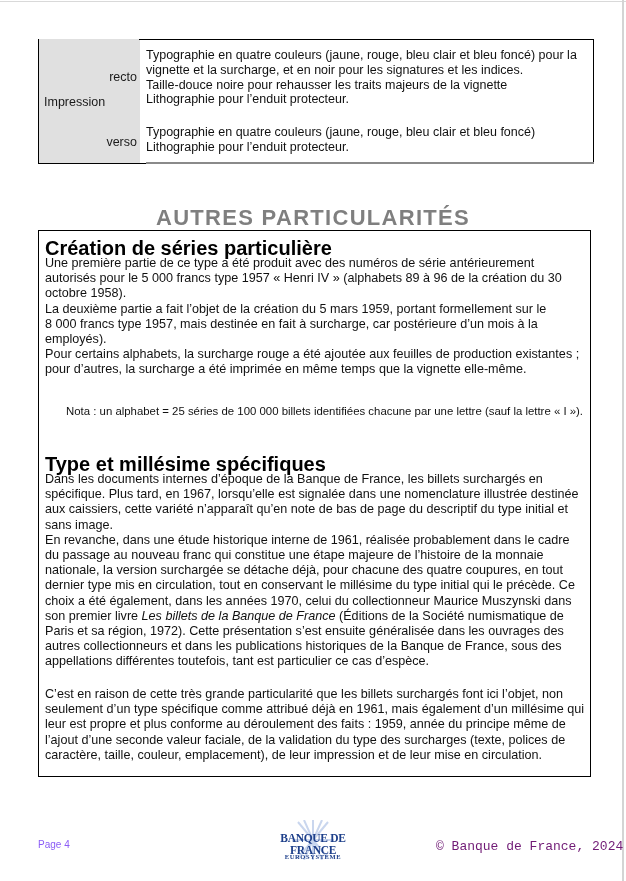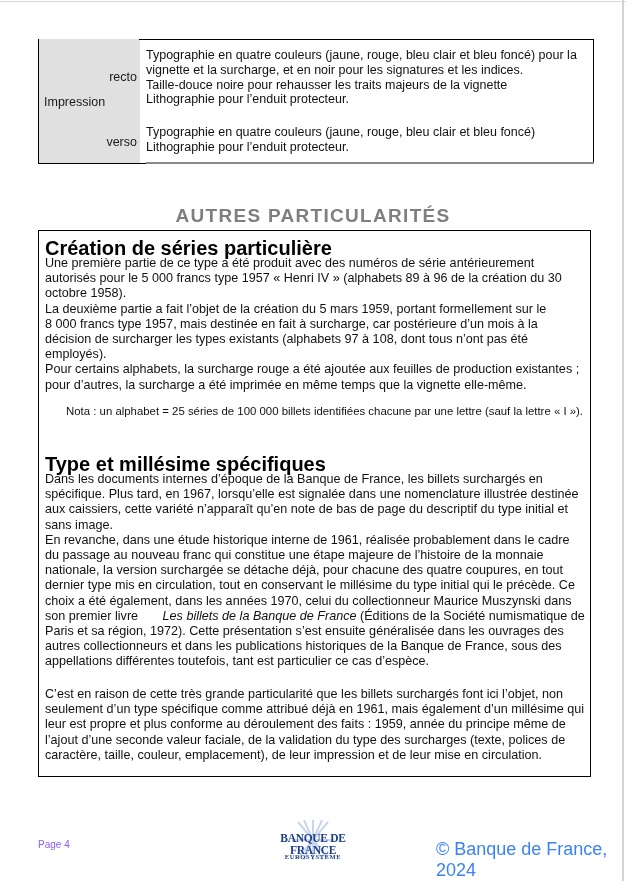--- a/index.html
+++ b/index.html
@@ -17,32 +17,32 @@
     .spec-table .row-label { position: absolute; left: 5px; top: 56px; font-size: 12.5px; color: #1a1a1a; }
     .spec-table .sub-label { position: absolute; right: 456px; font-size: 12.5px; color: #1a1a1a; }
     .spec-table .sub-recto { top: 31px; }
     .spec-table .sub-verso { top: 96px; }
     .spec-table .cell { position: absolute; left: 107px; font-size: 12.5px; line-height: 14.8px; color: #111; }
     .spec-table .cell-recto { top: 9px; }
     .spec-table .cell-verso { top: 86px; }
 
     
     .section-title { position: absolute; left: 0; width: 626px; top: 205px; text-align: center;
-      font-size: 19px; font-weight: bold; letter-spacing: 1.3px; color: #7f7f7f; }
+      font-size: 22px; font-weight: bold; letter-spacing: 1.3px; color: #7f7f7f; }
 
     
     .box { position: absolute; left: 38px; top: 230px; width: 551px; height: 545px; border: 1.5px solid #000; }
     .box h2 { position: absolute; left: 6px; margin: 0; font-size: 20px; font-weight: bold; color: #000; }
     .box .p { position: absolute; left: 6px; width: 545px; font-size: 12.6px; line-height: 15.2px; color: #111; margin: 0; }
     .box .nota { font-size: 11.4px; margin-left: 21px; }
-    .box em { font-style: italic; margin-left: 21px; }
+    .box em { font-style: italic; }
 
     
     .footer-page { position: absolute; left: 38px; top: 839px; font-size: 10px; color: #8b5cf6; }
-    .footer-copy { position: absolute; left: 436px; top: 839px; font-size: 18px; color: #3b82f6; }
+    .footer-copy { position: absolute; left: 436px; top: 839px; font-size: 13px; color: #701a75; font-family: Liberation Mono, monospace; }
     .logo { position: absolute; left: 258px; top: 820px; width: 110px; height: 52px; }
     .logo .mark { position: absolute; left: 30px; top: 0; width: 50px; height: 40px; }
     .logo .brand { position: absolute; left: 0; top: 12px; width: 110px; text-align: center;
       font-family: "Liberation Serif", serif; font-size: 11.5px; font-weight: bold; color: #1d3f8a; letter-spacing: -0.3px; }
     .logo .sub { position: absolute; left: 0; top: 33px; width: 110px; text-align: center;
       font-family: "Liberation Serif", serif; font-size: 6.5px; font-weight: bold; color: #1d3f8a; letter-spacing: 0.6px; }
   </style>
 </head>
 <body>
 
@@ -73,21 +73,20 @@
 
 <div class="box">
   <h2 style="top:6px;">Création de séries particulière</h2>
 
   <div class="p" style="top:25px;">
     <div>Une première partie de ce type a été produit avec des numéros de série antérieurement</div>
     <div>autorisés pour le 5 000 francs type 1957 « Henri IV » (alphabets 89 à 96 de la création du 30</div>
     <div>octobre 1958).</div>
     <div>La deuxième partie a fait l’objet de la création du 5 mars 1959, portant formellement sur le</div>
     <div>8 000 francs type 1957, mais destinée en fait à surcharge, car postérieure d’un mois à la</div>
-    <div>décision de surcharger les types existants (alphabets 97 à 108, dont tous n’ont pas été</div>
     <div>employés).</div>
     <div>Pour certains alphabets, la surcharge rouge a été ajoutée aux feuilles de production existantes ;</div>
     <div>pour d’autres, la surcharge a été imprimée en même temps que la vignette elle-même.</div>
   </div>
 
   <div class="p nota" style="top:173px;">Nota : un alphabet = 25 séries de 100 000 billets identifiées chacune par une lettre (sauf la lettre « I »).</div>
 
   <h2 style="top:222px;">Type et millésime spécifiques</h2>
 
   <div class="p" style="top:241px;">

